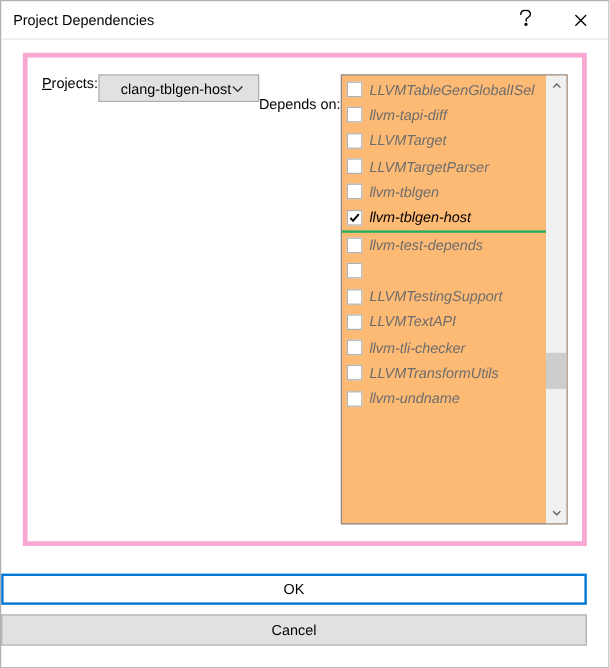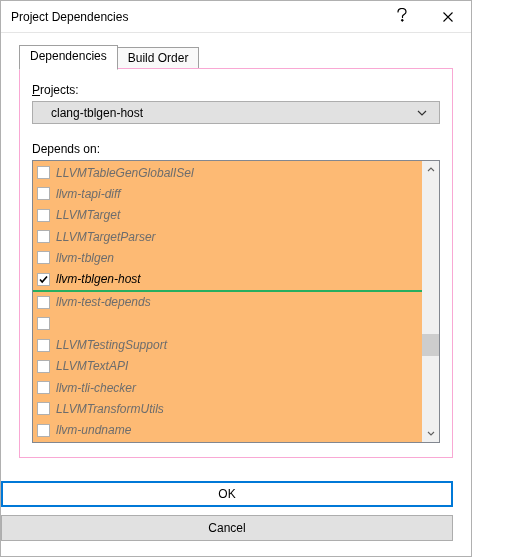--- a/index.html
+++ b/index.html
@@ -6,21 +6,21 @@
   html, body {
     margin: 0; padding: 0;
     width: 508px; height: 557px;
     font-family: "Segoe UI", Tahoma, sans-serif;
     font-size: 12px;
     background: #fff;
     color: #000;
     overflow: hidden;
   }
   .window {
-    width: 472px; height: 557px;
+    width: 508px; height: 557px;
     border: 1px solid #b0b0b0;
     background: #fff;
     display: flex; flex-direction: column;
   }
   .titlebar {
     height: 32px;
     display: flex; align-items: center;
     padding: 0 0 0 10px;
     border-bottom: 1px solid #e5e5e5;
   }
@@ -57,27 +57,27 @@
     background: #f9f9f9;
     z-index: 1;
   }
   .tab.active {
     top: 0;
     height: 25px;
     z-index: 3;
     border-bottom: 1px solid #fff;
   }
   .tabpanel {
-    border: 1px solid #f9a8d4;
+    border: 4px solid #f9a8d4;
     padding: 14px 12px 14px 12px;
     flex: 1;
     position: relative;
     top: -1px;
     z-index: 2;
-    display: flex; flex-direction: column;
+    display: flex; flex-direction: row;
   }
   .field-label { margin-bottom: 4px; }
   .field-label .accel { text-decoration: underline; }
   .dropdown {
     display: flex; align-items: center;
     border: 1px solid #adadad;
     background: #e1e1e1;
     height: 23px;
     padding: 0 6px 0 6px;
   }
@@ -176,24 +176,20 @@
     <div class="titlebar-btn close">
       <span>
         <svg width="10" height="10" viewBox="0 0 10 10">
           <path d="M0.5 0.5 L9.5 9.5 M9.5 0.5 L0.5 9.5" stroke-width="1.1"></path>
         </svg>
       </span>
     </div>
   </div>
 
   <div class="body">
-    <div class="tabstrip" id="tabstrip">
-        <div class="tab active">Dependencies</div>
-        <div class="tab inactive">Build Order</div>
-      </div>
 
     <div class="tabpanel">
       <div class="field-label">
         <span class="accel">P</span><span>rojects:</span>
       </div>
       <div class="dropdown">
         <div class="dropdown-value">clang-tblgen-host</div>
         <div class="dropdown-arrow">
           <svg width="10" height="6" viewBox="0 0 10 6">
               <path d="M1 1 L5 5 L9 1" stroke="#333" stroke-width="1.2" fill="none"></path>

